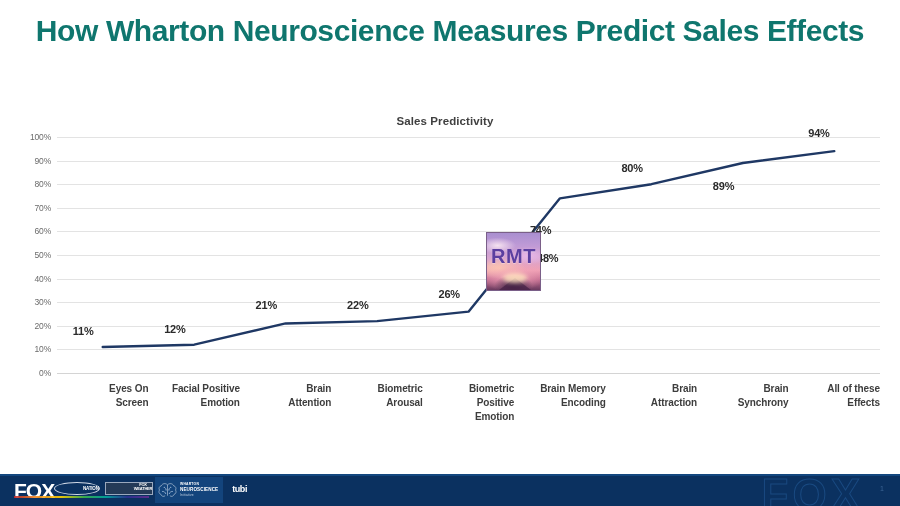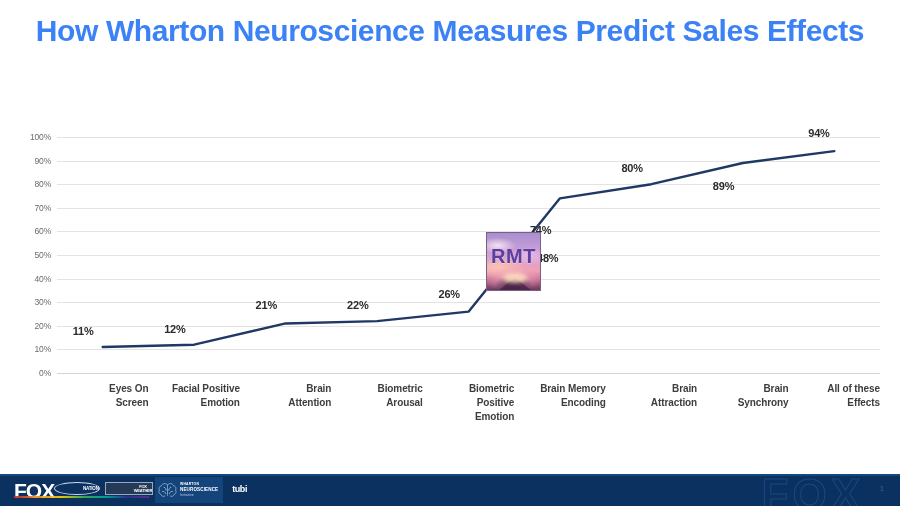--- a/index.html
+++ b/index.html
@@ -20,21 +20,21 @@
   #slide-title {
     position: absolute;
     left: 0;
     top: 14px;
     width: 900px;
     text-align: center;
     font-family: "Liberation Sans", sans-serif;
     font-size: 30px;
     font-weight: bold;
     letter-spacing: -0.4px;
-    color: #3b82f6;
+    color: #0f766e;
     white-space: nowrap;
   }
 
   
   #chart-area {
     position: absolute;
     left: 0;
     top: 105px;
     width: 900px;
     height: 350px;
@@ -218,21 +218,20 @@
     width: 95px;
     height: 17px;
     display: flex;
     align-items: center;
     gap: 5px;
   }
   .sublogo {
     height: 11px;
     display: flex;
     align-items: center;
-    justify-content: center;
     font-size: 5.5px;
     font-weight: bold;
     color: #ffffff;
     letter-spacing: -0.2px;
     white-space: nowrap;
     padding-left: 28px;
   }
   .sublogo.nation {
     width: 18px;
     border: 1px solid #cfd8e6;
@@ -305,20 +304,21 @@
     color: #3b6494;
   }
 </style>
 </head>
 <body>
 
 <div id="slide-title">How Wharton Neuroscience Measures Predict Sales Effects</div>
 
 <div id="chart-area">
 
+  <div id="chart-subtitle">Sales Predictivity</div>
 
   <div id="plot">
       <div class="gridline" style="top: 0px;"></div>
       <div class="ytick" style="left: -54px; top: -5px;">100%</div>
       <div class="gridline" style="top: 23.6px;"></div>
       <div class="ytick" style="left: -54px; top: 18.6px;">90%</div>
       <div class="gridline" style="top: 47.2px;"></div>
       <div class="ytick" style="left: -54px; top: 42.2px;">80%</div>
       <div class="gridline" style="top: 70.8px;"></div>
       <div class="ytick" style="left: -54px; top: 65.8px;">70%</div>

